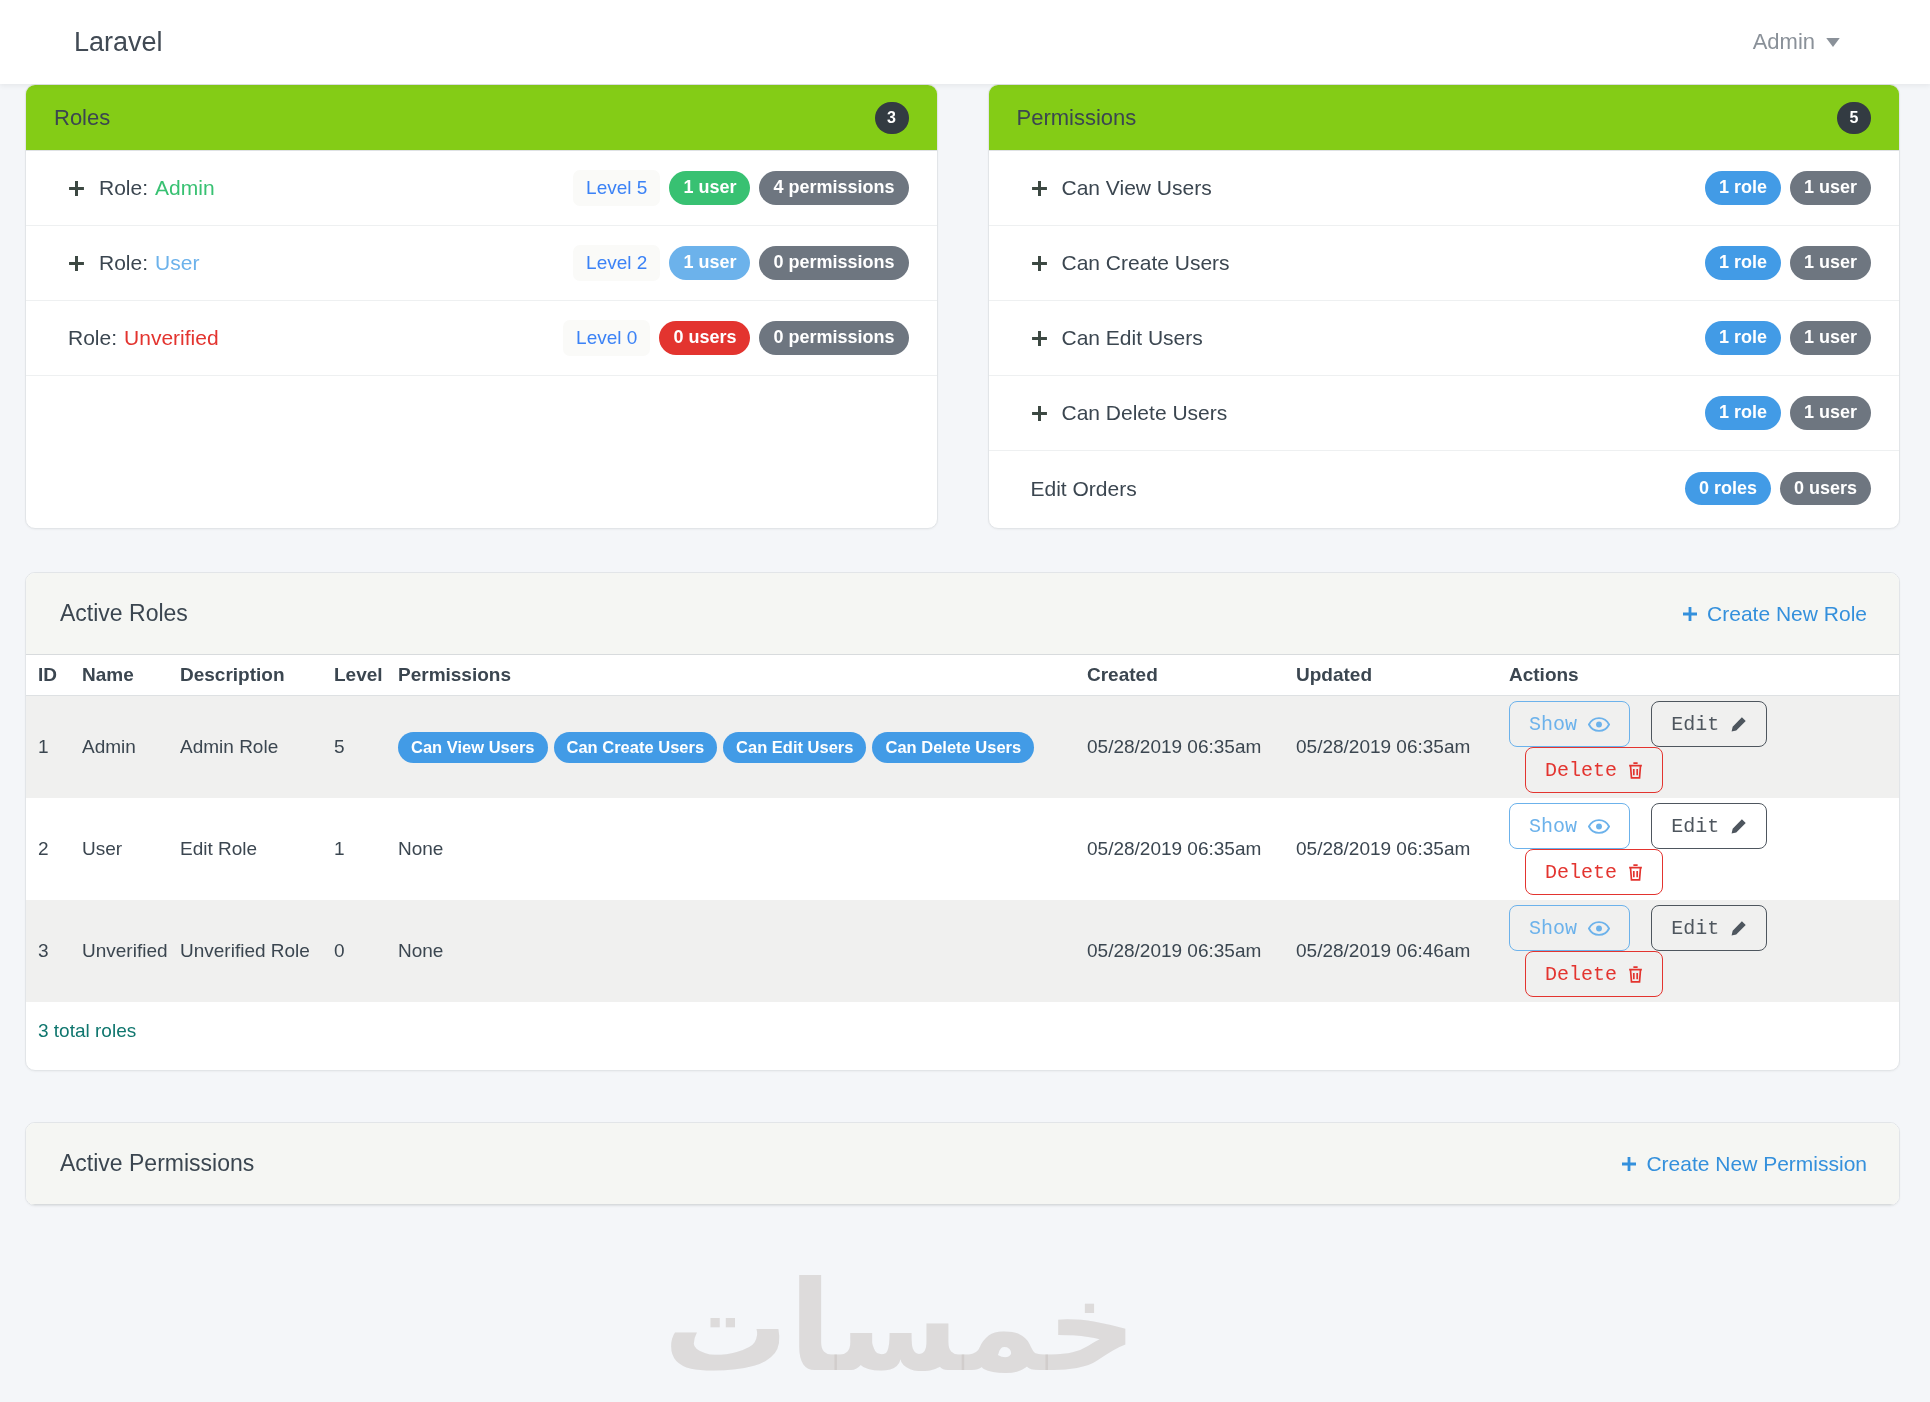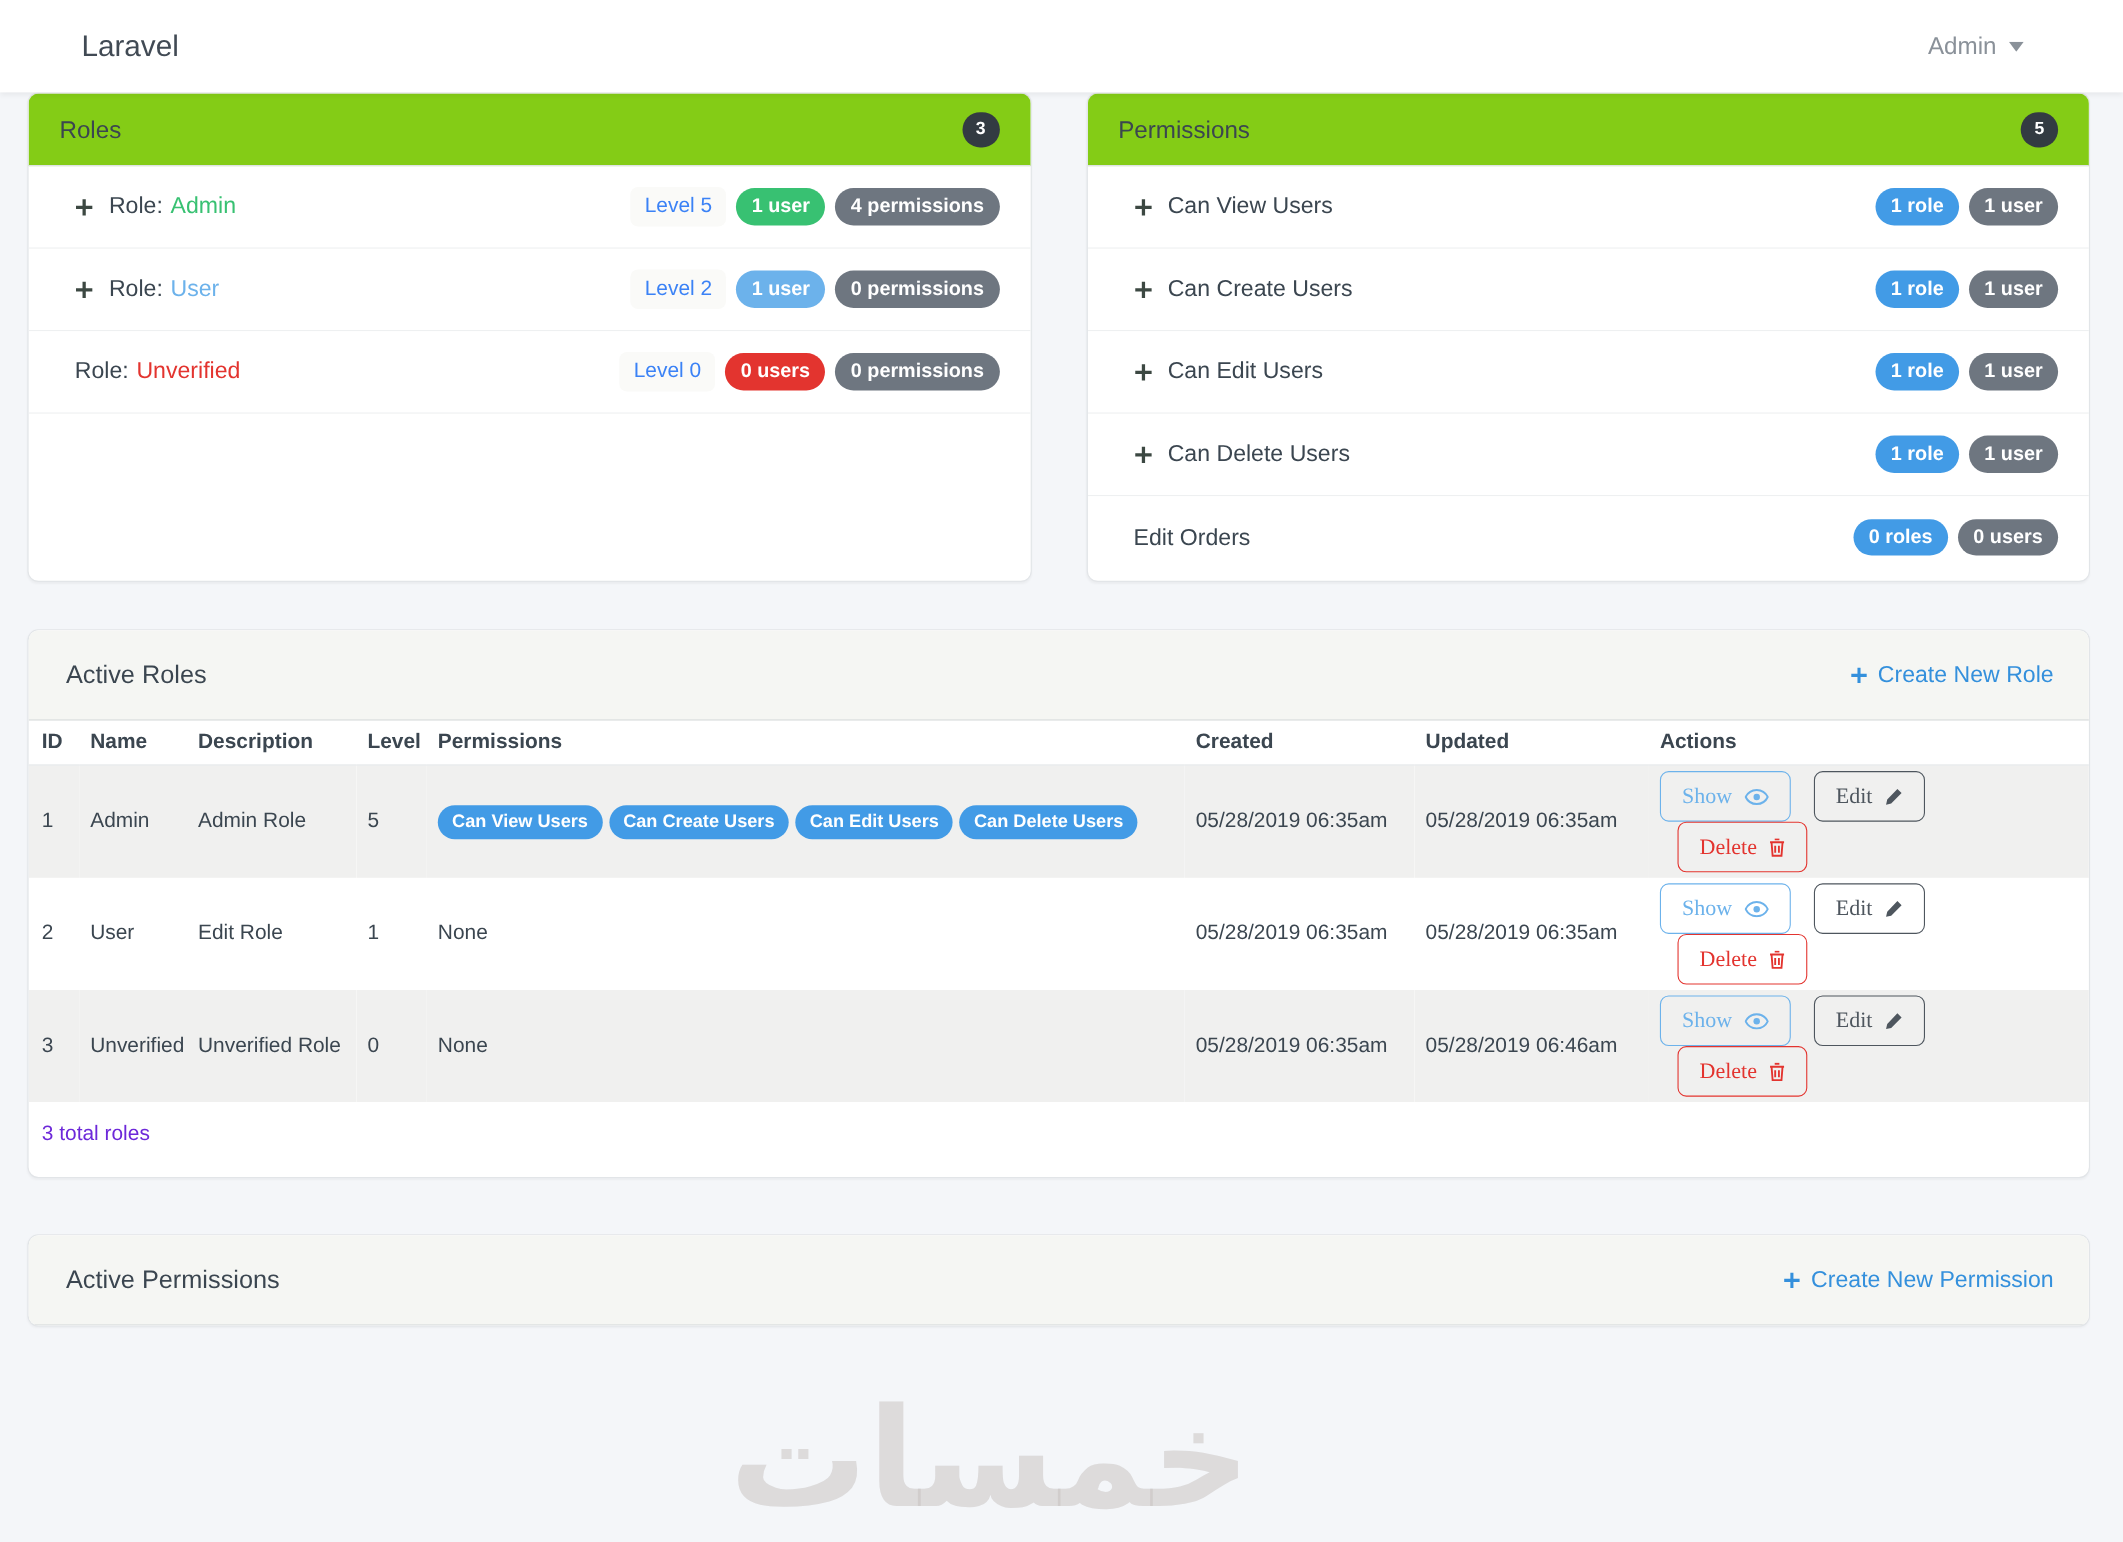--- a/index.html
+++ b/index.html
@@ -91,31 +91,31 @@
     cursor:pointer; text-decoration:none;
   }
   table { width:100%; border-collapse:collapse; table-layout:fixed; font-size:19px; color:#3b4650; }
   thead th {
     text-align:left; font-weight:700; padding:9px 10px;
     border-bottom:1px solid #dee1e3; font-size:19px;
   }
   tbody td { padding:5px 10px; height:56px; vertical-align:middle; overflow:hidden; }
   th:first-child, td:first-child { padding-left:12px; }
   tr.striped { background:#f0f0ef; }
-  tfoot td { padding:18px 10px 28px; color:#6d28d9; font-size:19px; }
+  tfoot td { padding:18px 10px 28px; color:#0f766e; font-size:19px; }
   .tbl-pill {
     display:inline-block; border-radius:16px; padding:6px 13px;
     font-size:16.5px; color:#fff; font-weight:600; margin-right:6px; white-space:nowrap;
   }
   .tbl-pill-blue { background:#429be6; }
   
   .btn {
     display:inline-flex; align-items:center; gap:11px; height:46px;
     padding:0 19px; border-radius:8px; border:1.5px solid; background:transparent;
-    font-size:20px; font-family:Liberation Serif, serif; cursor:pointer; vertical-align:middle;
+    font-size:20px; font-family:Liberation Mono, monospace; cursor:pointer; vertical-align:middle;
   }
   .btn + .btn { margin-left:16px; }
   .btn-show { color:#6cb2eb; border-color:#6cb2eb; }
   .btn-edit { color:#4e565e; border-color:#4e565e; }
   .btn-del  { color:#e3342f; border-color:#e3342f; }
   
   .watermark {
     position:absolute; left:620px; top:1258px; width:560px;
     text-align:center; font-family:"DejaVu Sans", sans-serif;
     font-weight:bold; font-size:125px; line-height:1.1;

